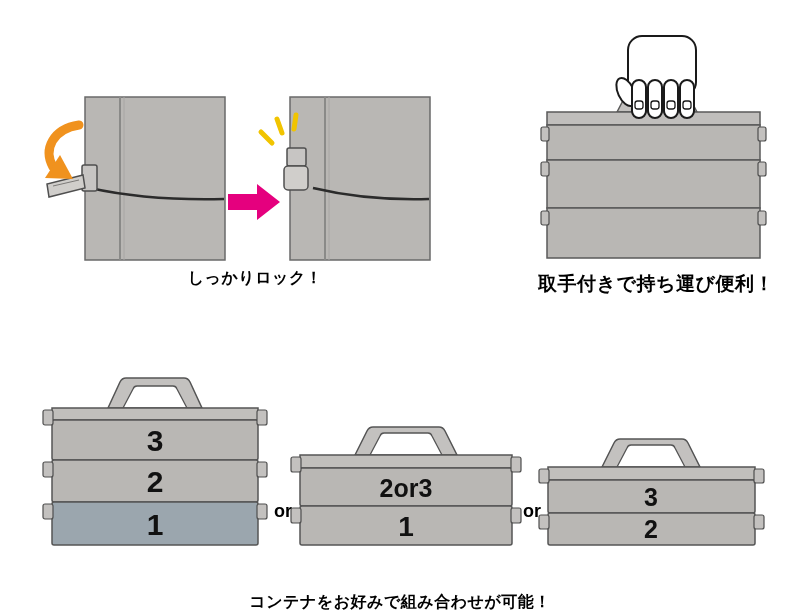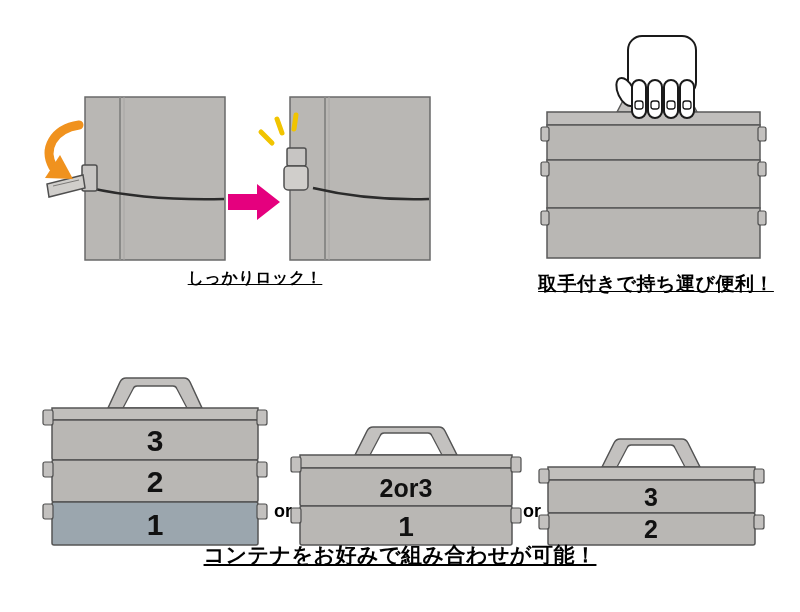--- a/index.html
+++ b/index.html
@@ -1,23 +1,23 @@
 <!DOCTYPE html>
 <html><head>
 <meta charset="utf-8">
 <style>
   * { margin:0; padding:0; box-sizing:border-box; }
   html,body { background:#ffffff; }
   body { font-family:"Liberation Sans","DejaVu Sans",sans-serif; }
   .canvas { position:relative; width:800px; height:612px; background:#ffffff; overflow:hidden; }
   .abs { position:absolute; }
-  .caption { position:absolute; text-align:center; font-weight:bold; color:#000; letter-spacing:0.5px;text-decoration:underline; }
+  .caption { position:absolute; text-align:center; font-weight:bold; color:#000; letter-spacing:0.5px; }
   .caption-lock   { left:140px; top:268px; width:230px; font-size:16px; }
   .caption-carry  { left:538px; top:271px; width:236px; font-size:19px; }
-  .caption-combo  { left:100px; top:541px; width:600px; font-size:21px; }
+  .caption-combo  { left:100px; top:592px; width:600px; font-size:16px; }
   svg text { font-family:"Liberation Sans","DejaVu Sans",sans-serif; }
 </style>
 </head>
 <body>
 
 <div class="canvas">
 
   <svg class="abs" style="left:25px; top:85px;" width="420" height="185" viewBox="0 0 420 185">
 
     <g>

